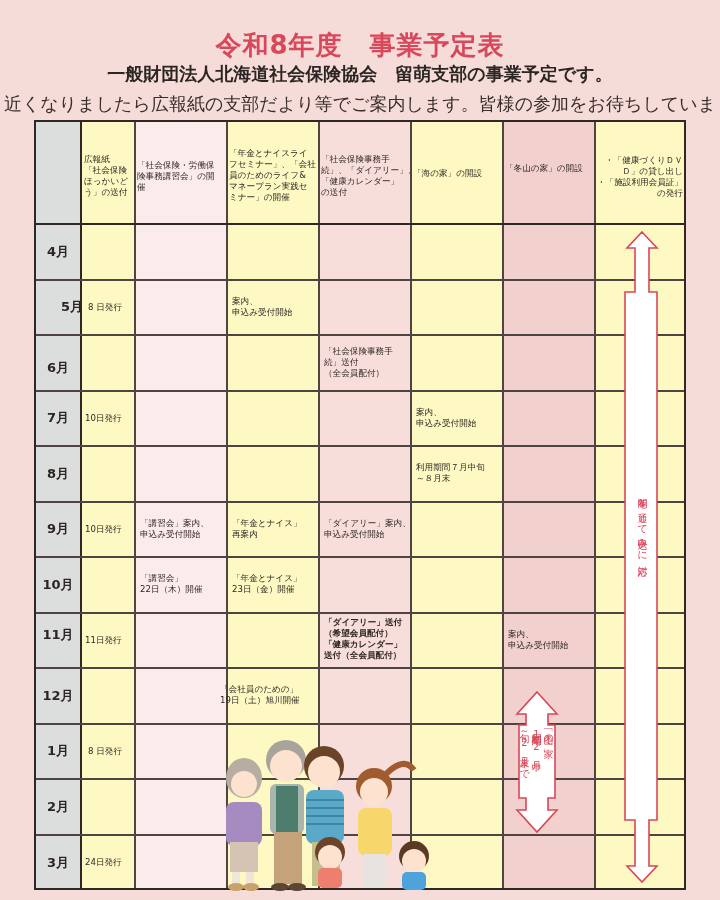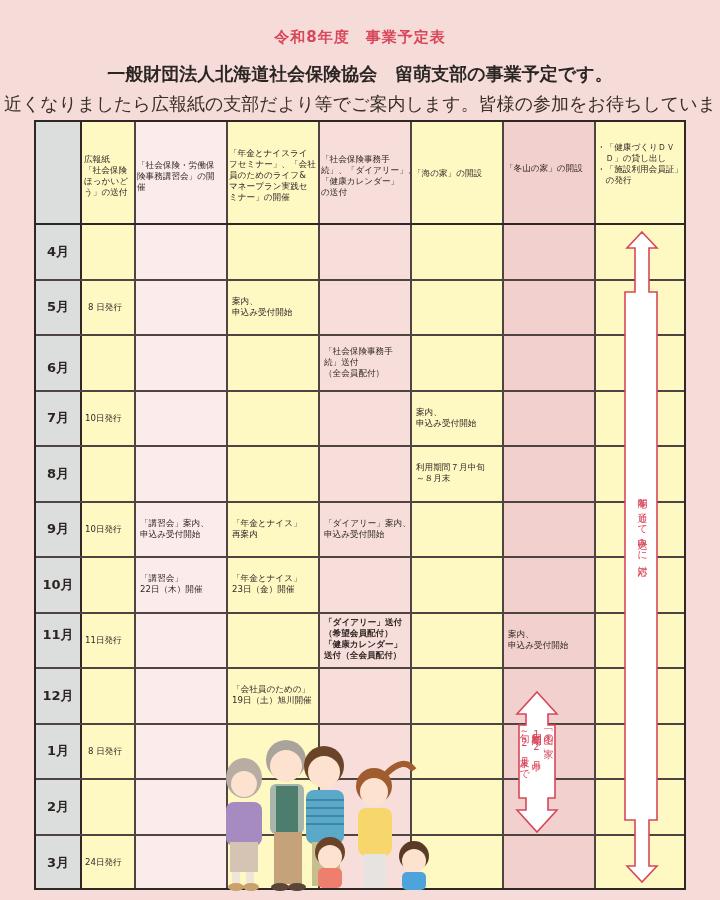--- a/index.html
+++ b/index.html
@@ -5,21 +5,21 @@
   * { box-sizing: border-box; margin: 0; padding: 0; }
   html, body { width: 720px; height: 900px; overflow: hidden; }
   body {
     background: #f6dcd9;
     font-family: "DejaVu Sans", "Liberation Sans", sans-serif;
     color: #3a2e2b;
     position: relative;
   }
   .title {
     position: absolute; top: 28px; left: 0; width: 720px;
-    text-align: center; font-size: 15px; font-weight: bold; color: #d8475a;
+    text-align: center; font-size: 26px; font-weight: bold; color: #d8475a;
     letter-spacing: 1px; white-space: pre;
   }
   .subtitle {
     position: absolute; top: 62px; left: 0; width: 720px;
     text-align: center; font-size: 18px; font-weight: bold; color: #2b2523;
     white-space: pre;
   }
   .note {
     position: absolute; top: 92px; left: 0; width: 720px;
     text-align: center; font-size: 18px; color: #3a2e2b;
@@ -101,27 +101,27 @@
 フセミナー」、「会社
 員のためのライフ&amp;
 マネープラン実践セ
 ミナー」の開催</div>
   <div class="head-cell" style="left:285px;top:32px;">「社会保険事務手
 続」、「ダイアリー」、
 「健康カレンダー」
 の送付</div>
   <div class="head-cell" style="left:377px;top:46px;">「海の家」の開設</div>
   <div class="head-cell" style="left:469px;top:41px;">「冬山の家」の開設</div>
-  <div class="head-cell" style="left:561px;top:20px;">・「健康づくりＤＶ
+  <div class="head-cell" style="left:561px;top:33px;text-align:right;">・「健康づくりＤＶ
 　Ｄ」の貸し出し
 ・「施設利用会員証」
 　の発行</div>
 
   <div class="month" style="top:103px;height:54px;">4月</div>
-  <div class="month" style="top:158px;height:54px;">5月</div>
+  <div class="month" style="top:158px;height:54px;margin-left:14px;">5月</div>
   <div class="month" style="top:213px;height:66px;">6月</div>
   <div class="month" style="top:269px;height:54px;">7月</div>
   <div class="month" style="top:324px;height:55px;">8月</div>
   <div class="month" style="top:380px;height:54px;">9月</div>
   <div class="month" style="top:435px;height:55px;">10月</div>
   <div class="month" style="top:491px;height:44px;">11月</div>
   <div class="month" style="top:546px;height:55px;">12月</div>
   <div class="month" style="top:602px;height:54px;">1月</div>
   <div class="month" style="top:657px;height:55px;">2月</div>
   <div class="month" style="top:713px;height:55px;">3月</div>
@@ -137,21 +137,21 @@
 申込み受付開始</div>
   <div class="cell" style="left:104px;top:451px;">「講習会」
 22日（木）開催</div>
 
   <div class="cell" style="left:196px;top:174px;">案内、
 申込み受付開始</div>
   <div class="cell" style="left:196px;top:396px;">「年金とナイス」
 再案内</div>
   <div class="cell" style="left:196px;top:451px;">「年金とナイス」
 23日（金）開催</div>
-  <div class="cell" style="left:196px;top:562px;">「会社員のための」
+  <div class="cell" style="left:184px;top:562px;">「会社員のための」
 19日（土）旭川開催</div>
 
   <div class="cell" style="left:288px;top:224px;">「社会保険事務手
 続」送付
 （全会員配付）</div>
   <div class="cell" style="left:288px;top:396px;">「ダイアリー」案内、
 申込み受付開始</div>
   <div class="cell" style="left:288px;top:495px;font-weight:bold;">「ダイアリー」送付
 （希望会員配付）
 「健康カレンダー」

